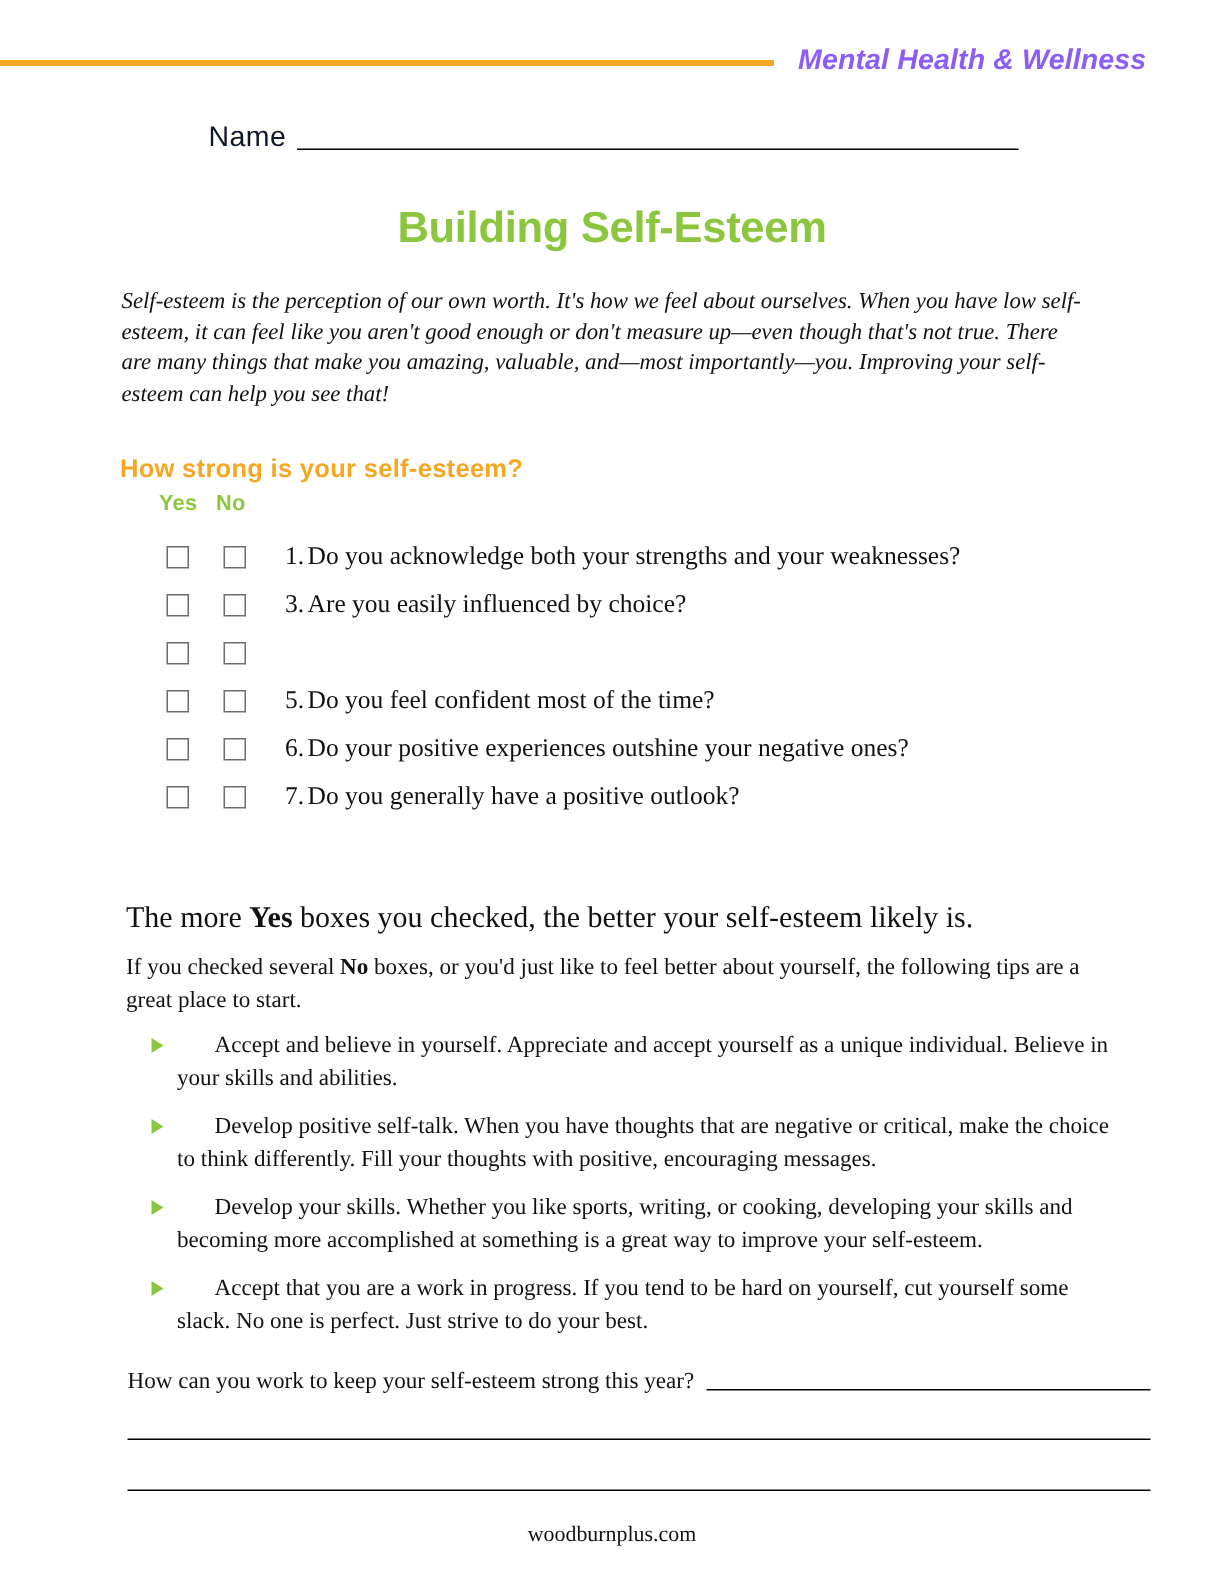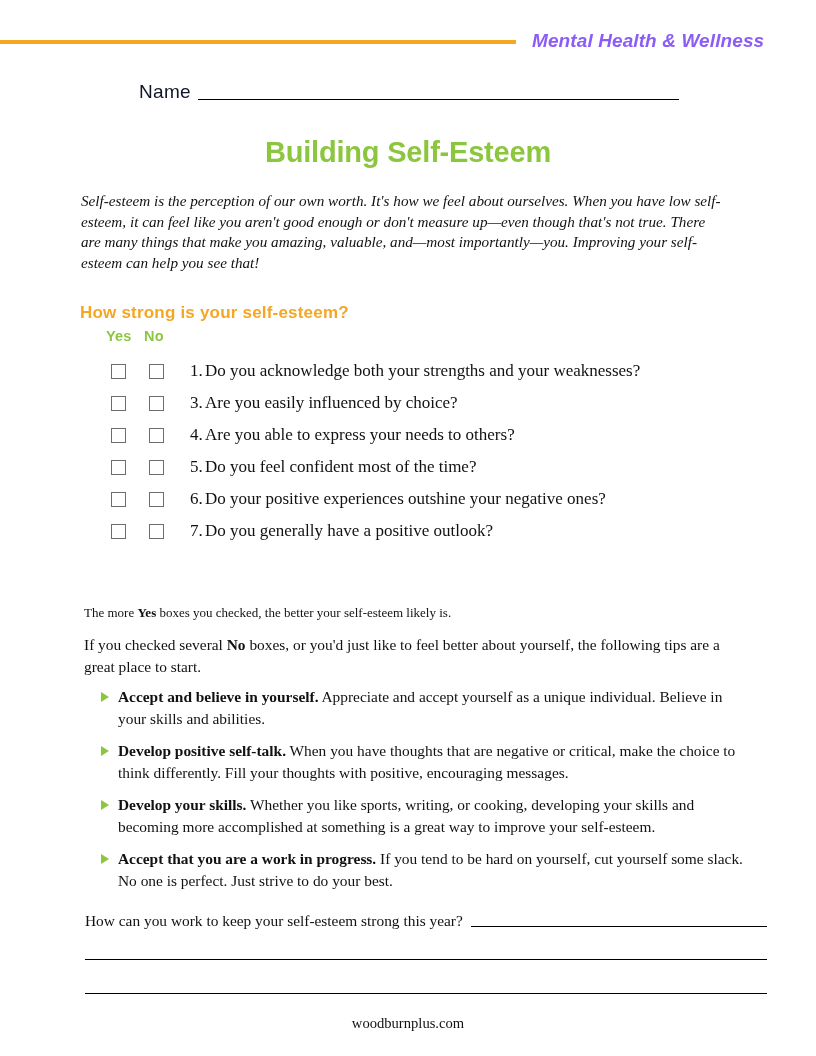--- a/index.html
+++ b/index.html
@@ -162,21 +162,21 @@
     min-width: 15px;
   }
 
   
   .result-1 {
     position: absolute;
     left: 84px;
     top: 602px;
     width: 660px;
     font-family: "Liberation Serif", serif;
-    font-size: 13px;
+    font-size: 20px;
     line-height: 21px;
     color: #111111;
   }
   .result-2 {
     position: absolute;
     left: 84px;
     top: 634px;
     width: 655px;
     font-family: "Liberation Serif", serif;
     font-size: 15.4px;
@@ -204,21 +204,21 @@
   .tip-bullet {
     position: absolute;
     left: 0;
     top: 6px;
     width: 0;
     height: 0;
     border-top: 5px solid transparent;
     border-bottom: 5px solid transparent;
     border-left: 8px solid #8CC63F;
   }
-  .tip-lead { font-weight: bold; }
+  .tip-lead { font-weight: normal; margin-left: 25px; }
 
   
   .closing {
     position: absolute;
     left: 85px;
     top: 912px;
     width: 682px;
     display: flex;
     align-items: flex-end;
     justify-content: center;
@@ -290,21 +290,20 @@
       <div class="q-text"><span class="q-num">1.</span><span>Do you acknowledge both your strengths and your weaknesses?</span></div>
     </div>
     <div class="q-row">
       <div class="cbox yes"></div>
       <div class="cbox no"></div>
       <div class="q-text"><span class="q-num">3.</span><span>Are you easily influenced by choice?</span></div>
     </div>
     <div class="q-row">
       <div class="cbox yes"></div>
       <div class="cbox no"></div>
-      <div class="q-text"><span class="q-num">4.</span><span>Are you able to express your needs to others?</span></div>
     </div>
     <div class="q-row">
       <div class="cbox yes"></div>
       <div class="cbox no"></div>
       <div class="q-text"><span class="q-num">5.</span><span>Do you feel confident most of the time?</span></div>
     </div>
     <div class="q-row">
       <div class="cbox yes"></div>
       <div class="cbox no"></div>
       <div class="q-text"><span class="q-num">6.</span><span>Do your positive experiences outshine your negative ones?</span></div>

